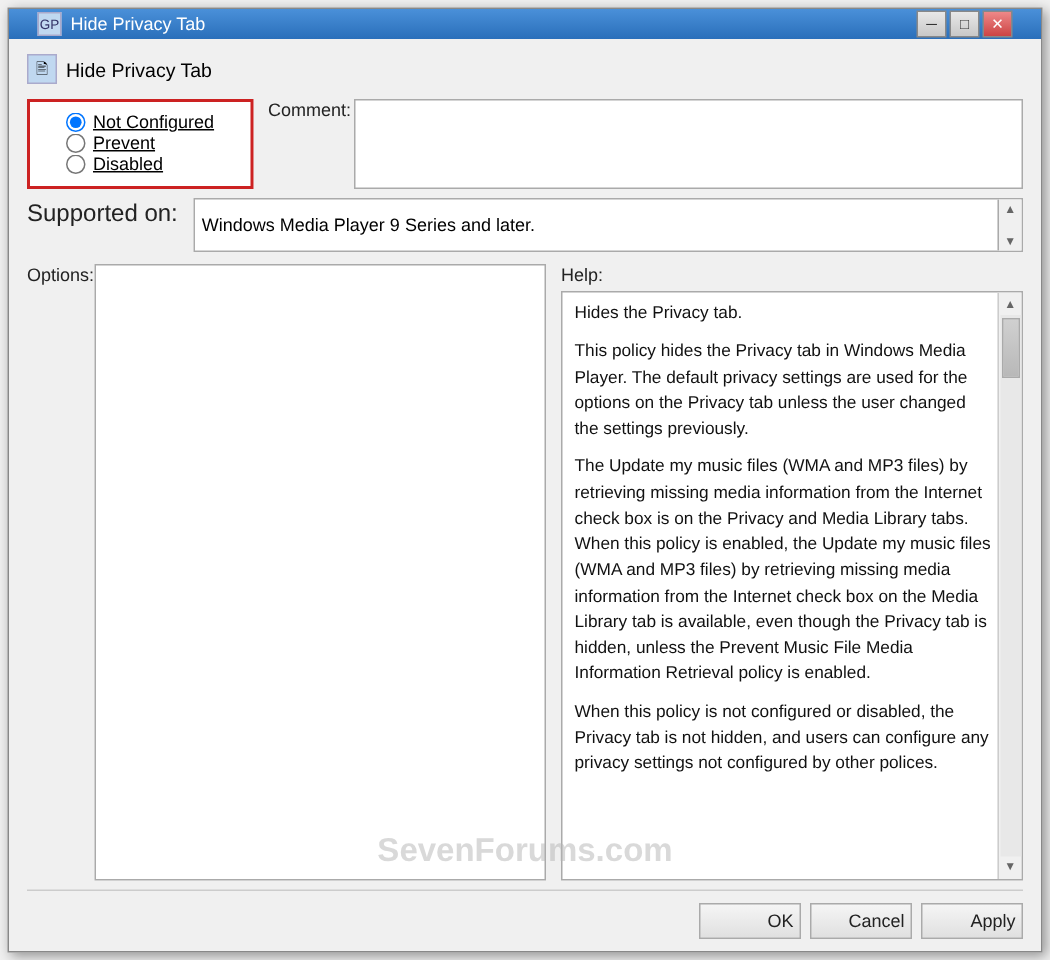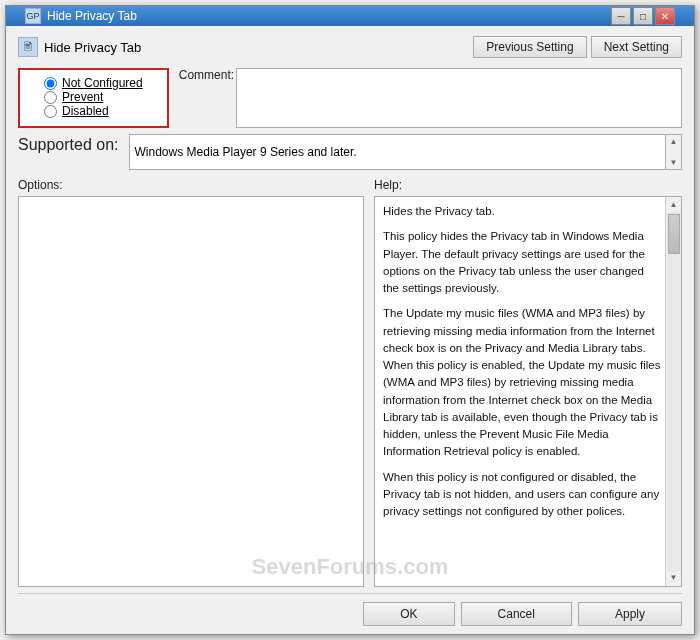--- a/index.html
+++ b/index.html
@@ -232,21 +232,22 @@
 
     .section-header {
       font-size: 12px;
       color: #222;
       margin-bottom: 4px;
     }
 
     .options-col {
       width: 346px;
       display: flex;
-      flex-direction: column;
+      flex-direction: row;
+      text-align: center;
     }
 
     .help-col {
       flex: 1;
       display: flex;
       flex-direction: column;
     }
 
     .options-box {
       flex: 1;
@@ -309,21 +310,21 @@
       display: flex;
       justify-content: flex-end;
       gap: 6px;
       padding-top: 8px;
       border-top: 1px solid #ccc;
       margin-top: 6px;
       flex-shrink: 0;
     }
 
     .footer-btn {
-      padding: 4px 36px;
+      padding: 4px 4px;
       background: linear-gradient(to bottom, #f5f5f5, #e0e0e0);
       border: 1px solid #aaa;
       cursor: pointer;
       font-size: 12px;
       color: #222;
       min-width: 68px;
       text-align: right;
     }
 
     .watermark {
@@ -357,24 +358,20 @@
       <div class="title-btn close-btn">✕</div>
     </div>
   </div>
 
   <div class="window-body">
 
     <div class="header-row">
       <div class="header-title">
         <div class="header-icon">🖹</div>
         <span>Hide Privacy Tab</span>
-      </div>
-      <div class="nav-buttons">
-        <button class="nav-btn">Previous Setting</button>
-        <button class="nav-btn">Next Setting</button>
       </div>
     </div>
 
     <div class="top-section">
 
       <div class="radio-box">
         <label class="radio-item">
           <input type="radio" name="policy" checked="" style="">
           <span class="radio-label">Not Configured</span>
         </label>

